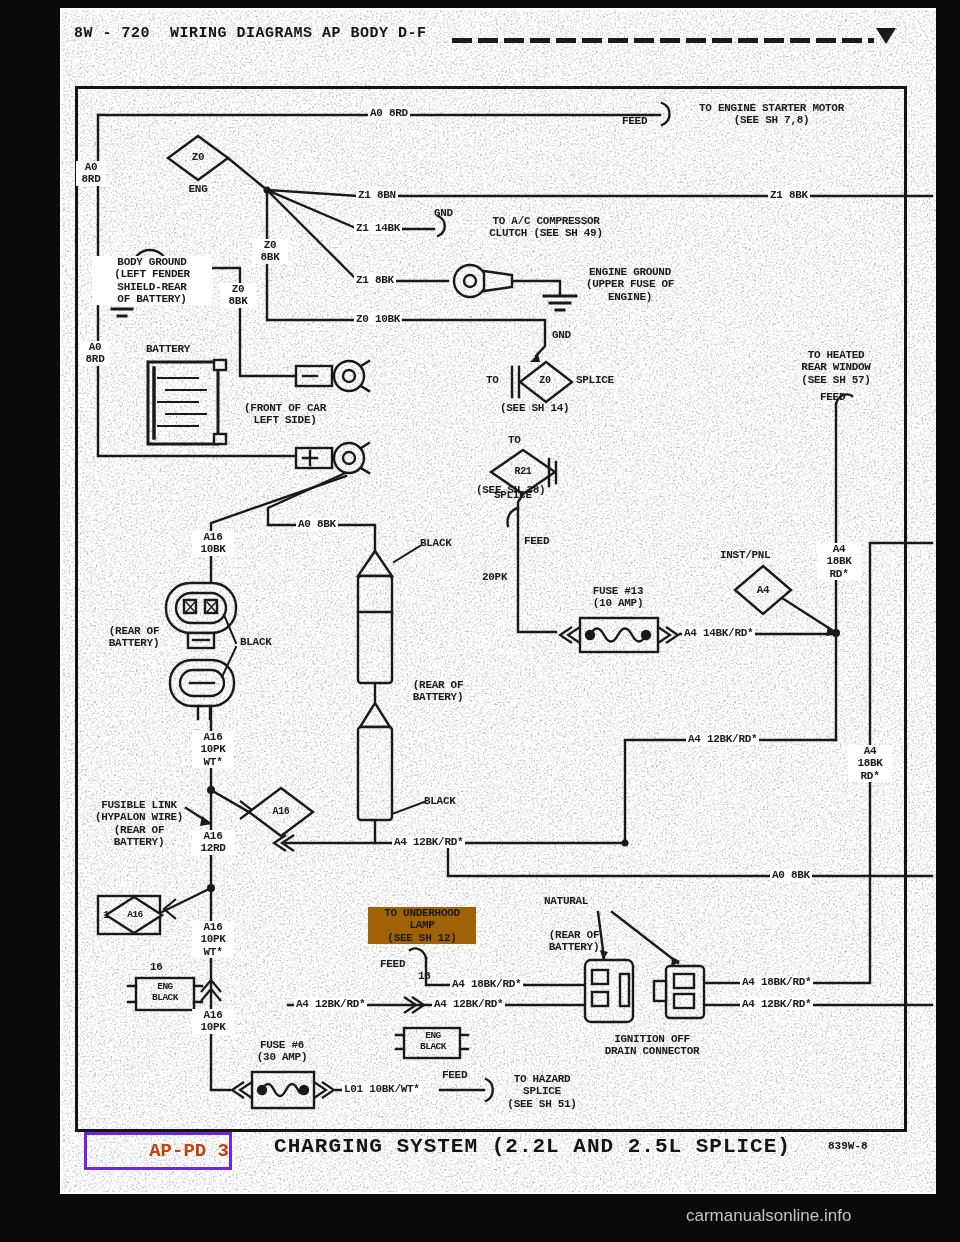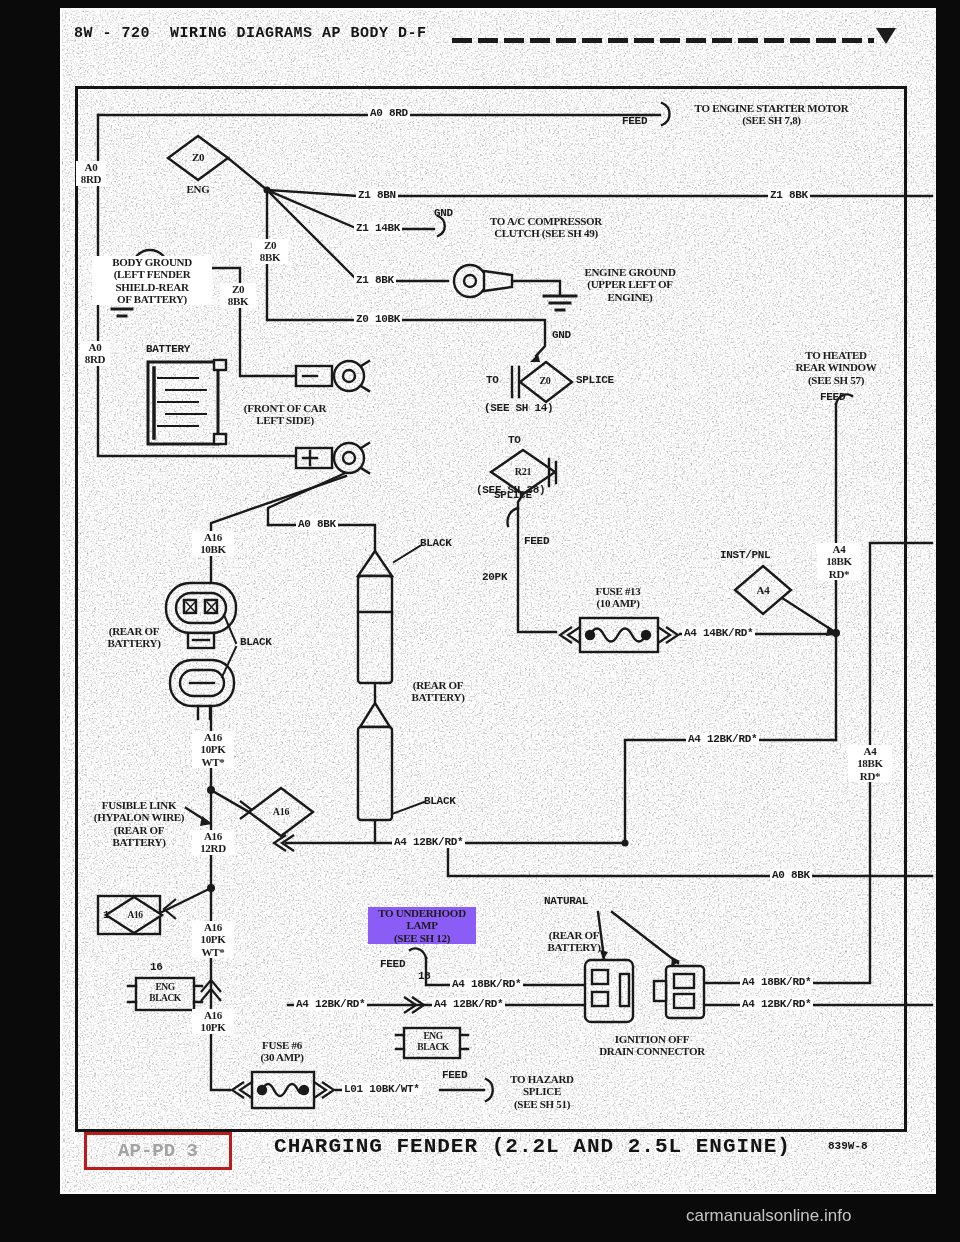--- a/index.html
+++ b/index.html
@@ -5,30 +5,30 @@
   html,body{margin:0;padding:0;background:#0a0a0a;}
   #canvas{position:relative;width:960px;height:1242px;background:#0a0a0a;overflow:hidden;
           font-family:"Liberation Mono","DejaVu Sans Mono",monospace;}
   #page{position:absolute;left:60px;top:8px;width:876px;height:1186px;background:#ffffff;}
   #frame{position:absolute;left:75px;top:86px;width:826px;height:1040px;border:3px solid #161616;}
   svg{position:absolute;left:0;top:0;}
   .lbl{position:absolute;font:bold 11px/1.12 "Liberation Mono","DejaVu Sans Mono",monospace;
        color:#1b1b1b;white-space:pre;letter-spacing:-0.3px;z-index:5;}
   .lbl span{display:block;}
   .bg{background:#ffffff;padding:0 2px;}
-  .ctr{text-align:center;font-family:Liberation Serif, serif;}
+  .ctr{text-align:center;}
   .fs10{font-size:10px;}
   .fs9{font-size:9.5px;letter-spacing:-0.5px;}
   #h-code,#h-title{position:absolute;top:26px;font:bold 15px/1 "Liberation Mono","DejaVu Sans Mono",monospace;color:#151515;letter-spacing:0.5px;z-index:6;}
   #h-rule{position:absolute;left:452px;top:38px;width:422px;height:5px;z-index:6;
           background:repeating-linear-gradient(90deg,#1b1b1b 0 20px,rgba(0,0,0,0) 20px 26px);}
   #h-tri{position:absolute;left:876px;top:28px;width:0;height:0;z-index:6;
          border-left:10px solid transparent;border-right:10px solid transparent;border-top:16px solid #1b1b1b;}
-  #f-box{position:absolute;left:84px;top:1132px;width:142px;height:32px;border:3px solid #b91c1c;
-         font:bold 19px/32px "Liberation Mono","DejaVu Sans Mono",monospace;text-align:center;color:#a3a3a3;z-index:6;}
+  #f-box{position:absolute;left:84px;top:1132px;width:142px;height:32px;border:3px solid #6d28d9;
+         font:bold 19px/32px "Liberation Mono","DejaVu Sans Mono",monospace;text-align:right;color:#c2410c;z-index:6;}
   #f-title{position:absolute;left:240px;top:1134px;width:585px;text-align:center;z-index:6;
            font:bold 21px/1.2 "Liberation Mono","DejaVu Sans Mono",monospace;color:#151515;letter-spacing:1px;}
   #f-code{position:absolute;left:828px;top:1141px;font:bold 11px/1 "Liberation Mono","DejaVu Sans Mono",monospace;color:#151515;z-index:6;text-align:center;}
   #watermark{position:absolute;left:686px;top:1206px;font:17px/1.2 "Liberation Sans","DejaVu Sans",sans-serif;
              color:#c4c4c4;z-index:6;}
 </style>
 </head>
 <body>
 
 <div id="canvas">
@@ -215,32 +215,32 @@
   <div class="lbl ctr" style="left:184px;top:151px;width:28px">Z0</div>
   <div class="lbl ctr" style="left:184px;top:183px;width:28px">ENG</div>
   <div class="lbl ctr bg" style="left:76px;top:161px;width:26px"><span>A0</span><span>8RD</span></div>
   <div class="lbl ctr bg" style="left:80px;top:341px;width:26px"><span>A0</span><span>8RD</span></div>
   <div class="lbl bg" style="left:356px;top:189px">Z1 8BN</div>
   <div class="lbl bg" style="left:768px;top:189px">Z1 8BK</div>
   <div class="lbl bg" style="left:354px;top:222px">Z1 14BK</div>
   <div class="lbl" style="left:434px;top:207px">GND</div>
   <div class="lbl ctr" style="left:462px;top:215px;width:168px"><span>TO A/C COMPRESSOR</span><span>CLUTCH (SEE SH 49)</span></div>
   <div class="lbl bg" style="left:354px;top:274px">Z1 8BK</div>
-  <div class="lbl ctr" style="left:544px;top:266px;width:172px"><span>ENGINE GROUND</span><span>(UPPER LEFT OF</span><span>ENGINE)</span></div>
+  <div class="lbl ctr" style="left:544px;top:266px;width:172px"><span>ENGINE GROUND</span><span>(UPPER FUSE OF</span><span>ENGINE)</span></div>
   <div class="lbl bg" style="left:354px;top:313px">Z0 10BK</div>
   <div class="lbl ctr bg" style="left:252px;top:239px;width:32px"><span>Z0</span><span>8BK</span></div>
   <div class="lbl ctr bg" style="left:220px;top:283px;width:32px"><span>Z0</span><span>8BK</span></div>
   <div class="lbl ctr" style="left:92px;top:256px;width:120px;background:#fff"><span>BODY GROUND</span><span>(LEFT FENDER</span><span>SHIELD-REAR</span><span>OF BATTERY)</span></div>
   <div class="lbl" style="left:146px;top:343px">BATTERY</div>
   <div class="lbl ctr" style="left:226px;top:402px;width:118px"><span>(FRONT OF CAR</span><span>LEFT SIDE)</span></div>
   <div class="lbl" style="left:552px;top:329px">GND</div>
   <div class="lbl" style="left:486px;top:374px">TO</div>
   <div class="lbl ctr fs10" style="left:532px;top:375px;width:26px">Z0</div>
   <div class="lbl" style="left:576px;top:374px">SPLICE</div>
-  <div class="lbl" style="left:484px;top:402px">(SEE SH 14)</div>
+  <div class="lbl" style="left:500px;top:402px">(SEE SH 14)</div>
   <div class="lbl" style="left:508px;top:434px">TO</div>
   <div class="lbl ctr fs10" style="left:505px;top:466px;width:36px">R21</div>
   <div class="lbl" style="left:494px;top:489px">SPLICE</div>
   <div class="lbl" style="left:476px;top:484px">(SEE SH 38)</div>
   <div class="lbl" style="left:524px;top:535px">FEED</div>
   <div class="lbl" style="left:482px;top:571px">20PK</div>
   <div class="lbl ctr" style="left:760px;top:349px;width:152px"><span>TO HEATED</span><span>REAR WINDOW</span><span>(SEE SH 57)</span></div>
   <div class="lbl" style="left:820px;top:391px">FEED</div>
   <div class="lbl ctr bg" style="left:817px;top:543px;width:40px"><span>A4</span><span>18BK</span><span>RD*</span></div>
   <div class="lbl ctr" style="left:578px;top:585px;width:80px"><span>FUSE #13</span><span>(10 AMP)</span></div>
@@ -261,34 +261,34 @@
   <div class="lbl" style="left:103px;top:909px">1</div>
   <div class="lbl ctr fs9" style="left:117px;top:910px;width:36px">A16</div>
   <div class="lbl ctr bg" style="left:192px;top:921px;width:38px"><span>A16</span><span>10PK</span><span>WT*</span></div>
   <div class="lbl" style="left:150px;top:961px">16</div>
   <div class="lbl ctr fs9" style="left:138px;top:982px;width:54px"><span>ENG</span><span>BLACK</span></div>
   <div class="lbl ctr bg" style="left:192px;top:1009px;width:38px"><span>A16</span><span>10PK</span></div>
   <div class="lbl ctr" style="left:240px;top:1039px;width:84px"><span>FUSE #6</span><span>(30 AMP)</span></div>
   <div class="lbl bg" style="left:342px;top:1083px">L01 10BK/WT*</div>
   <div class="lbl" style="left:442px;top:1069px">FEED</div>
   <div class="lbl ctr" style="left:496px;top:1073px;width:92px"><span>TO HAZARD</span><span>SPLICE</span><span>(SEE SH 51)</span></div>
-  <div class="lbl ctr" style="left:368px;top:907px;width:108px;background:#8b5cf6"><span>TO UNDERHOOD</span><span>LAMP</span><span>(SEE SH 12)</span></div>
+  <div class="lbl ctr" style="left:368px;top:907px;width:108px;background:#a16207"><span>TO UNDERHOOD</span><span>LAMP</span><span>(SEE SH 12)</span></div>
   <div class="lbl" style="left:380px;top:958px">FEED</div>
   <div class="lbl bg" style="left:450px;top:978px">A4 18BK/RD*</div>
   <div class="lbl bg" style="left:294px;top:998px">A4 12BK/RD*</div>
   <div class="lbl bg" style="left:432px;top:998px">A4 12BK/RD*</div>
   <div class="lbl" style="left:418px;top:970px">18</div>
   <div class="lbl ctr fs9" style="left:406px;top:1031px;width:54px"><span>ENG</span><span>BLACK</span></div>
   <div class="lbl" style="left:544px;top:895px">NATURAL</div>
   <div class="lbl ctr" style="left:536px;top:929px;width:76px"><span>(REAR OF</span><span>BATTERY)</span></div>
   <div class="lbl ctr" style="left:584px;top:1033px;width:136px"><span>IGNITION OFF</span><span>DRAIN CONNECTOR</span></div>
   <div class="lbl bg" style="left:740px;top:976px">A4 18BK/RD*</div>
   <div class="lbl bg" style="left:740px;top:998px">A4 12BK/RD*</div>
   <div class="lbl bg" style="left:686px;top:733px">A4 12BK/RD*</div>
   <div class="lbl bg" style="left:392px;top:836px">A4 12BK/RD*</div>
   <div class="lbl ctr bg" style="left:848px;top:745px;width:40px"><span>A4</span><span>18BK</span><span>RD*</span></div>
   <div class="lbl bg" style="left:770px;top:869px">A0 8BK</div>
 
   <div id="f-box">AP-PD 3</div>
-  <div id="f-title">CHARGING FENDER (2.2L AND 2.5L ENGINE)</div>
+  <div id="f-title">CHARGING SYSTEM (2.2L AND 2.5L SPLICE)</div>
   <div id="f-code">839W-8</div>
   <div id="watermark">carmanualsonline.info</div>
 </div>
 
 </body></html>

